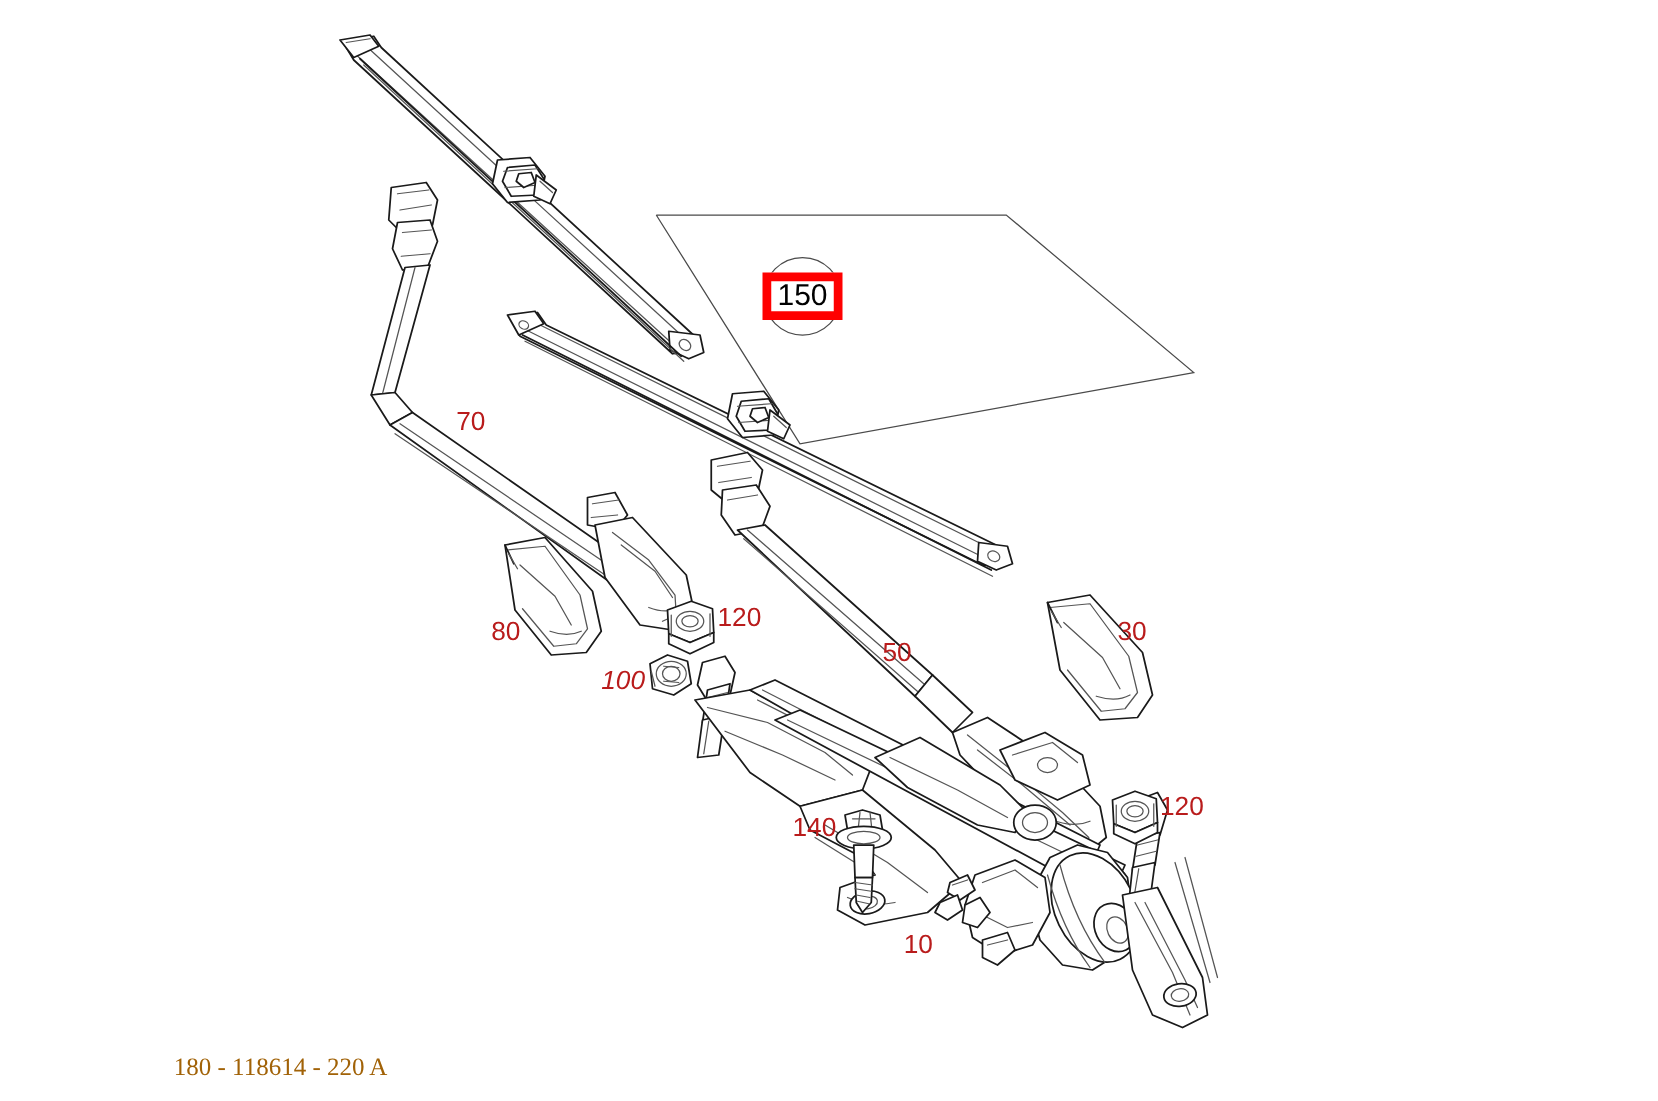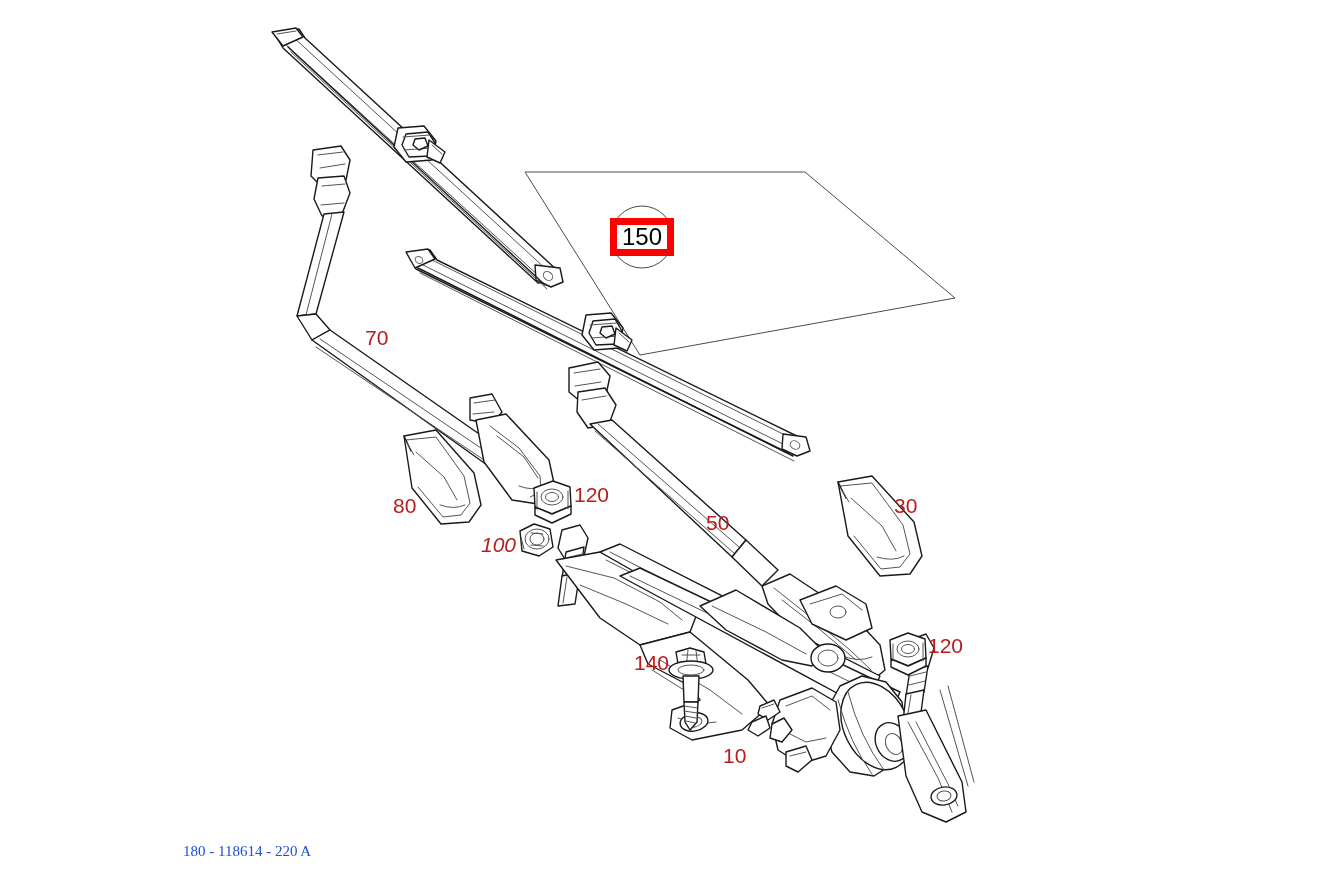--- a/index.html
+++ b/index.html
@@ -28,24 +28,23 @@
     font-weight: normal;
     letter-spacing: 0.1px;
     white-space: nowrap;
     color: #000000;
   }
   #diagram-footer {
     position: absolute;
     left: 139px;
     top: 843px;
     font-family: "Liberation Serif", "DejaVu Serif", serif;
-    font-size: 15px;
+    font-size: 20px;
     white-space: nowrap;
-    color: #1d4ed8;
-    margin-left: 44px;
+    color: #a16207;
   }
   #drawing-canvas {
     position: absolute;
     left: 0;
     top: 0;
     width: 1326px;
     height: 881px;
   }
   .callout-label {
     position: absolute;

